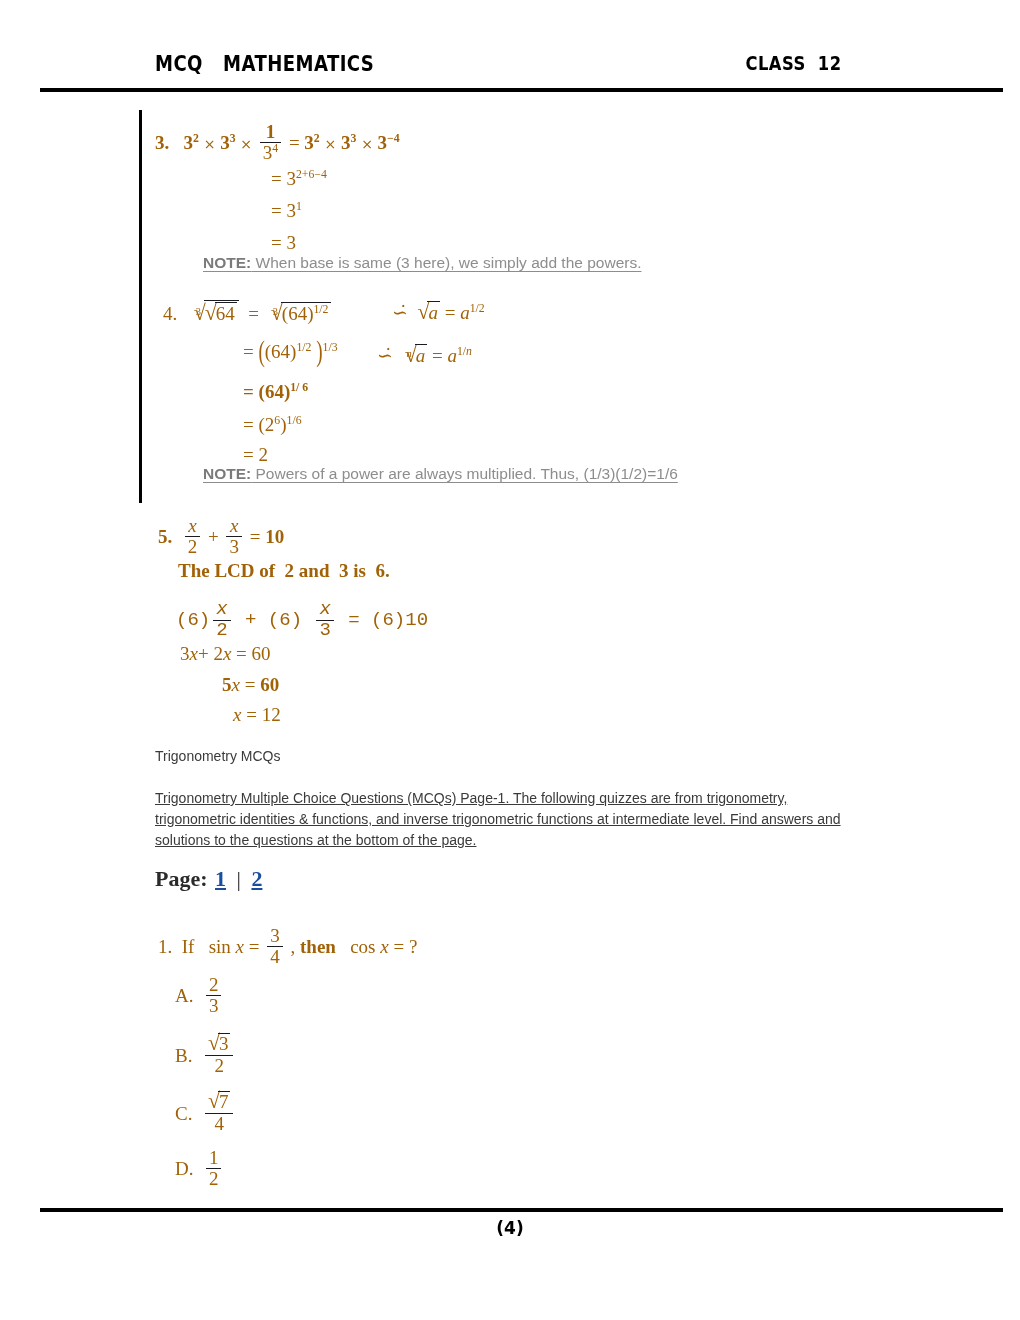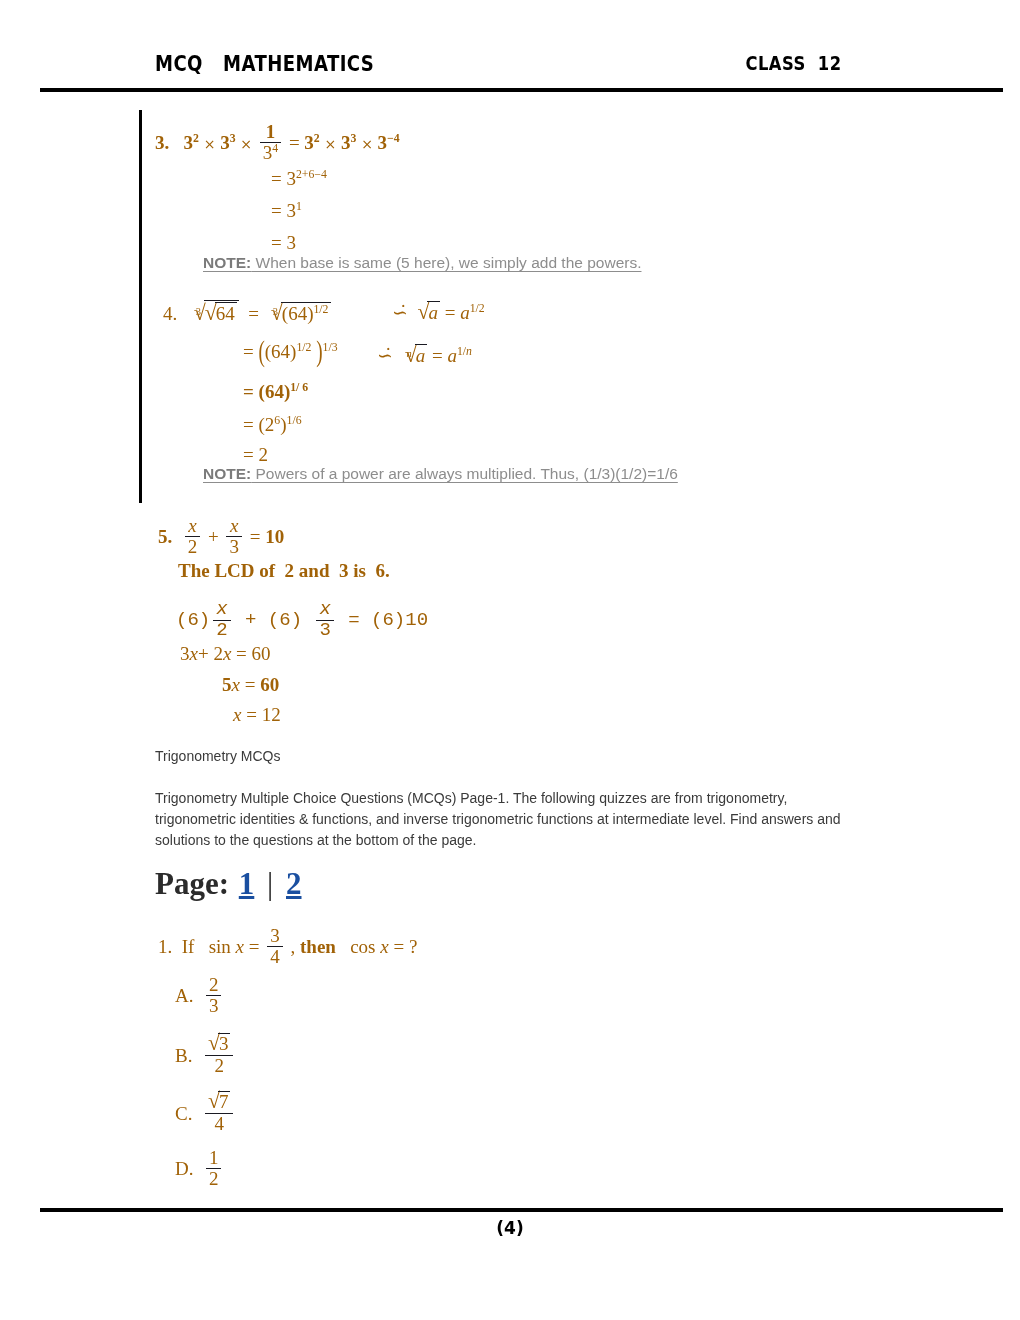--- a/index.html
+++ b/index.html
@@ -168,30 +168,30 @@
   .note b { color: #7a7a7a; margin-left: 48px; }
 
   
   .prose {
     position: absolute;
     font-family: "Liberation Sans", sans-serif;
     font-size: 14px;
     color: #3a3a3a;
     line-height: 21px;
   }
-  .prose.narrow { width: 690px; }
+  .prose.narrow { width: 690px; text-decoration: underline; }
 
   
   .pagenav {
     position: absolute;
     left: 155px;
     top: 866px;
     font-family: "Liberation Serif", "DejaVu Serif", serif;
     font-weight: bold;
-    font-size: 31px;
+    font-size: 22px;
     color: #2b2b2b;
   }
   .pagenav a {
     color: #1a4fa0;
     text-decoration: underline;
     margin: 0 2px;
   }
   .pagenav .sep {
     color: #2b2b2b;
     font-weight: normal;
@@ -225,21 +225,21 @@
 <div class="math" style="left:271px; top:168px;">
   = 3<sup class="exp">2+6−4</sup>
 </div>
 <div class="math" style="left:271px; top:200px;">
   = 3<sup class="exp">1</sup>
 </div>
 <div class="math" style="left:271px; top:232px;">
   = 3
 </div>
 <div class="note" style="left:155px; top:254px;">
-  <b>NOTE:</b><span> When base is same (5 here), we simply add the powers.</span>
+  <b>NOTE:</b><span> When base is same (3 here), we simply add the powers.</span>
 </div>
 
 <div class="math" style="left:163px; top:300px;">
   <span>4.</span>&nbsp;&nbsp;
   <span class="rad"><span class="radidx">3</span><span class="sym">√</span><span class="body"><span class="rad"><span class="sym">√</span><span class="body">64</span></span></span></span>
   &nbsp;=&nbsp;
   <span class="rad"><span class="radidx">3</span><span class="sym">√</span><span class="body">(64)<sup class="exp">1/2</sup></span></span>
 </div>
 <div class="math" style="left:392px; top:300px;">
   ∽̇ &nbsp;<span class="rad"><span class="sym">√</span><span class="body it">a</span></span> = <span class="it">a</span><sup class="exp">1/2</sup>

